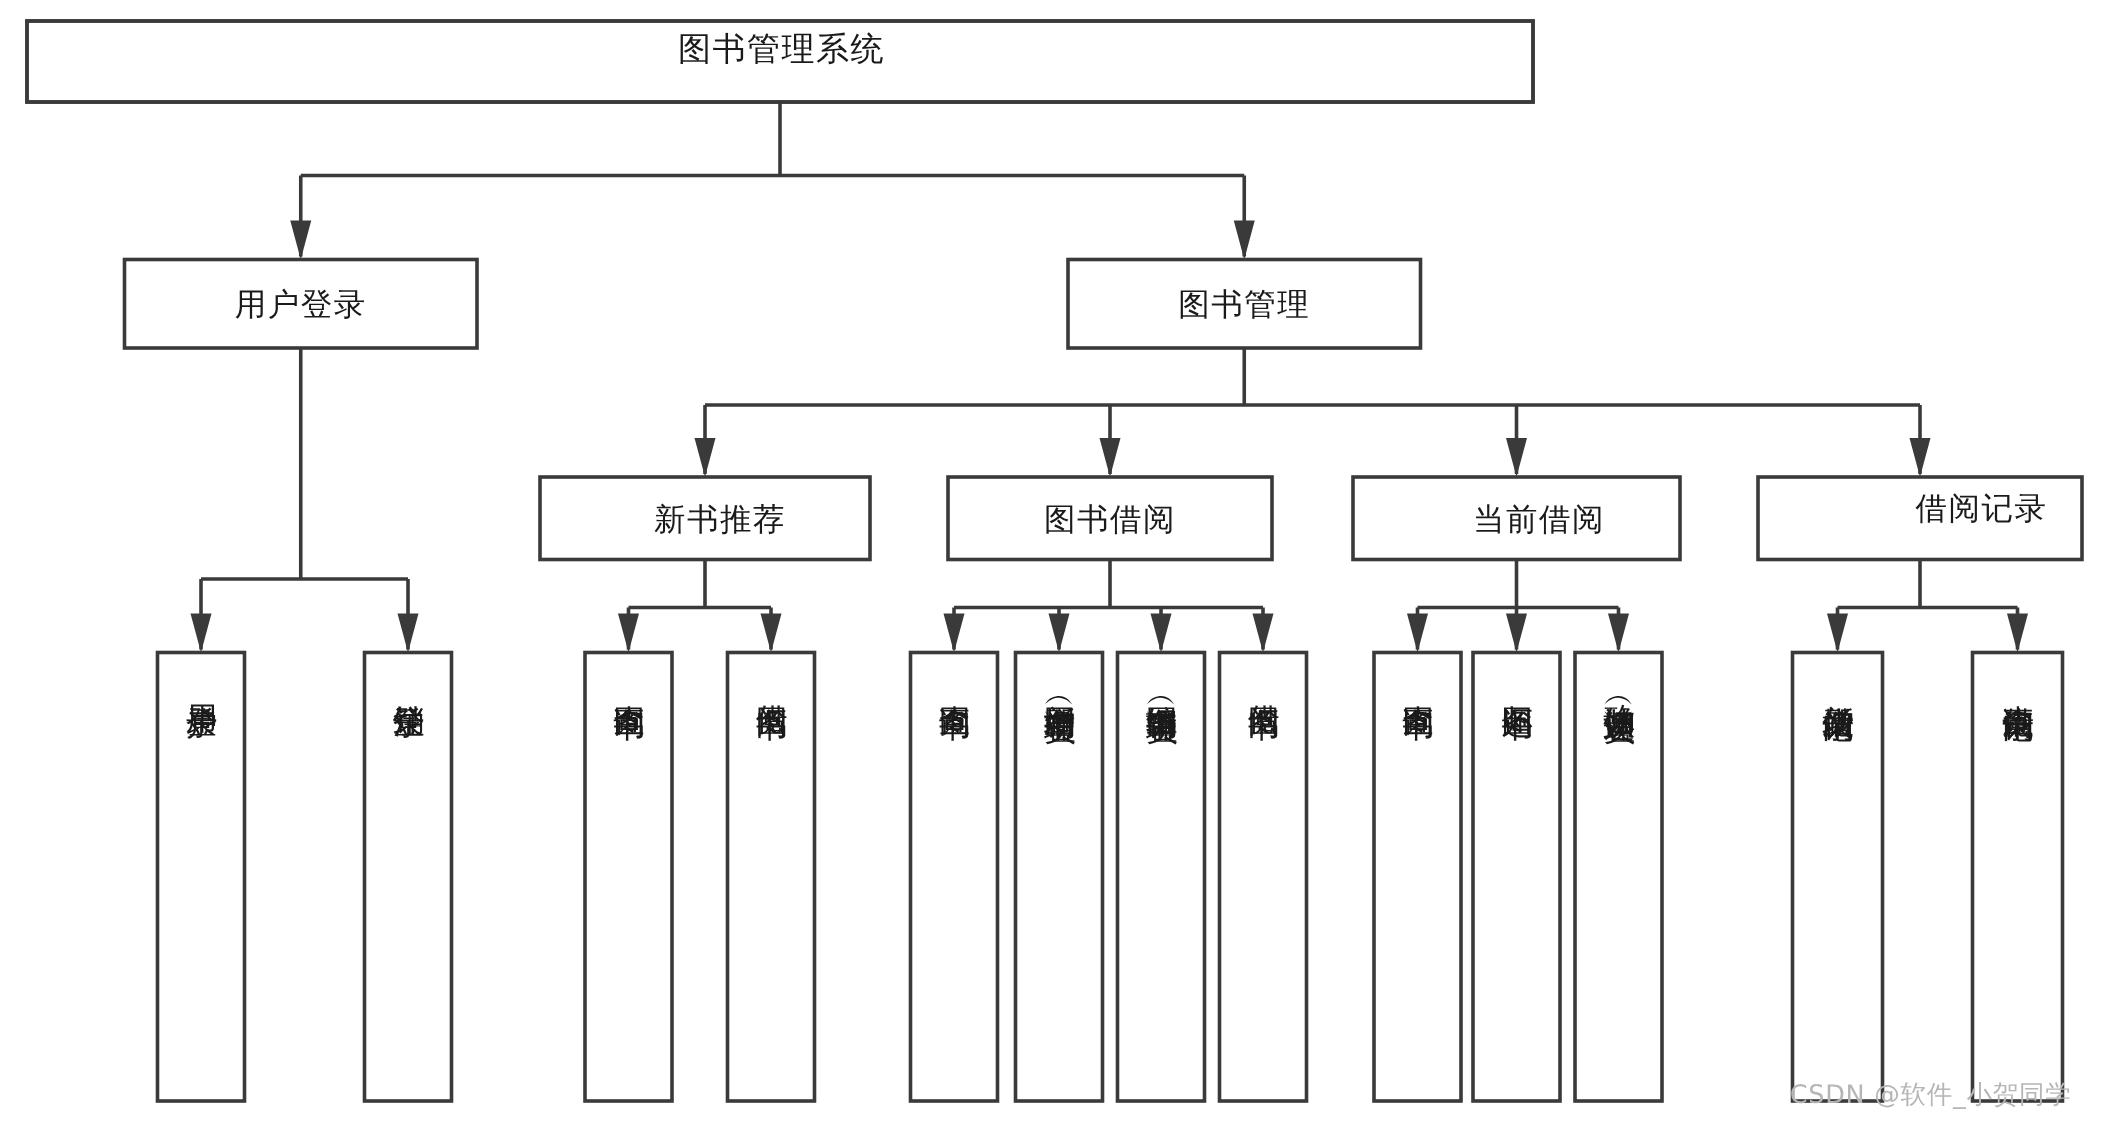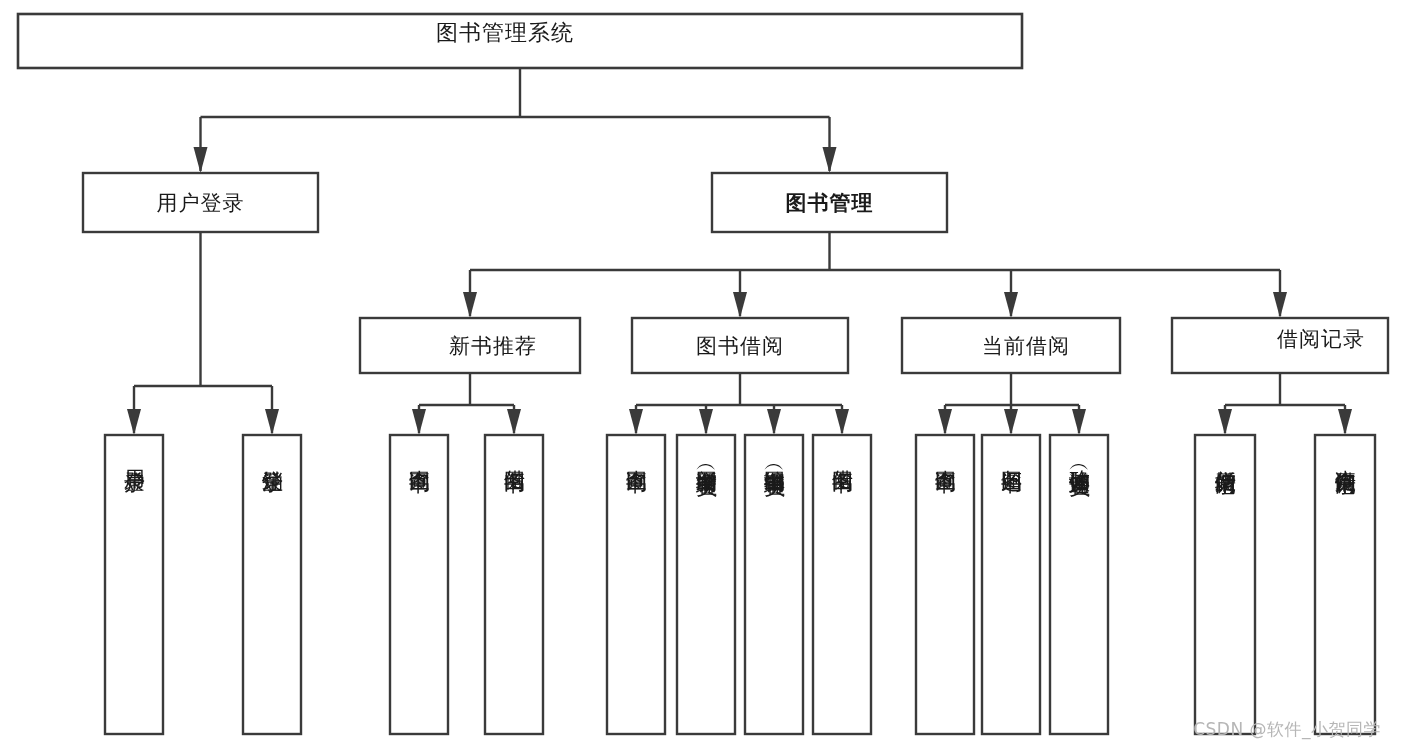--- a/index.html
+++ b/index.html
@@ -170,30 +170,30 @@
         <rect x="813" y="435" width="58" height="299" class="node-box"></rect>
         <rect x="916" y="435" width="58" height="299" class="node-box"></rect>
         <rect x="982" y="435" width="58" height="299" class="node-box"></rect>
         <rect x="1050" y="435" width="58" height="299" class="node-box"></rect>
         <rect x="1195" y="435" width="60" height="299" class="node-box"></rect>
         <rect x="1315" y="435" width="60" height="299" class="node-box"></rect>
       </g>
   </svg>
 
   <div id="labels-layer">
-      <div class="h-label-wrap" style="left: 3px; top: 14px; width: 1004px; height: 38px;">
+      <div class="h-label-wrap" style="left: 19px; top: 14px; width: 1004px; height: 38px;">
         <span class="h-label-text root-size">图书管理系统</span>
       </div>
       <div class="h-label-wrap" style="left: 83px; top: 173px; width: 235px; height: 59px;">
         <span class="h-label-text">用户登录</span>
       </div>
-      <div class="h-label-wrap" style="left: 712px; top: 173px; width: 235px; height: 59px; font-weight: bold;">
+      <div class="h-label-wrap" style="left: 712px; top: 173px; width: 235px; height: 59px;">
         <span class="h-label-text">图书管理</span>
       </div>
-      <div class="h-label-wrap" style="left: 360px; top: 318px; width: 240px; height: 55px; margin-left: 13px;">
+      <div class="h-label-wrap" style="left: 360px; top: 318px; width: 240px; height: 55px;">
         <span class="h-label-text">新书推荐</span>
       </div>
       <div class="h-label-wrap" style="left: 632px; top: 318px; width: 216px; height: 55px; text-align: center;">
         <span class="h-label-text">图书借阅</span>
       </div>
       <div class="h-label-wrap" style="left: 902px; top: 318px; width: 248px; height: 55px;">
         <span class="h-label-text">当前借阅</span>
       </div>
       <div class="h-label-wrap" style="left: 1213px; top: 318px; width: 216px; height: 42px;">
         <span class="h-label-text">借阅记录</span>

